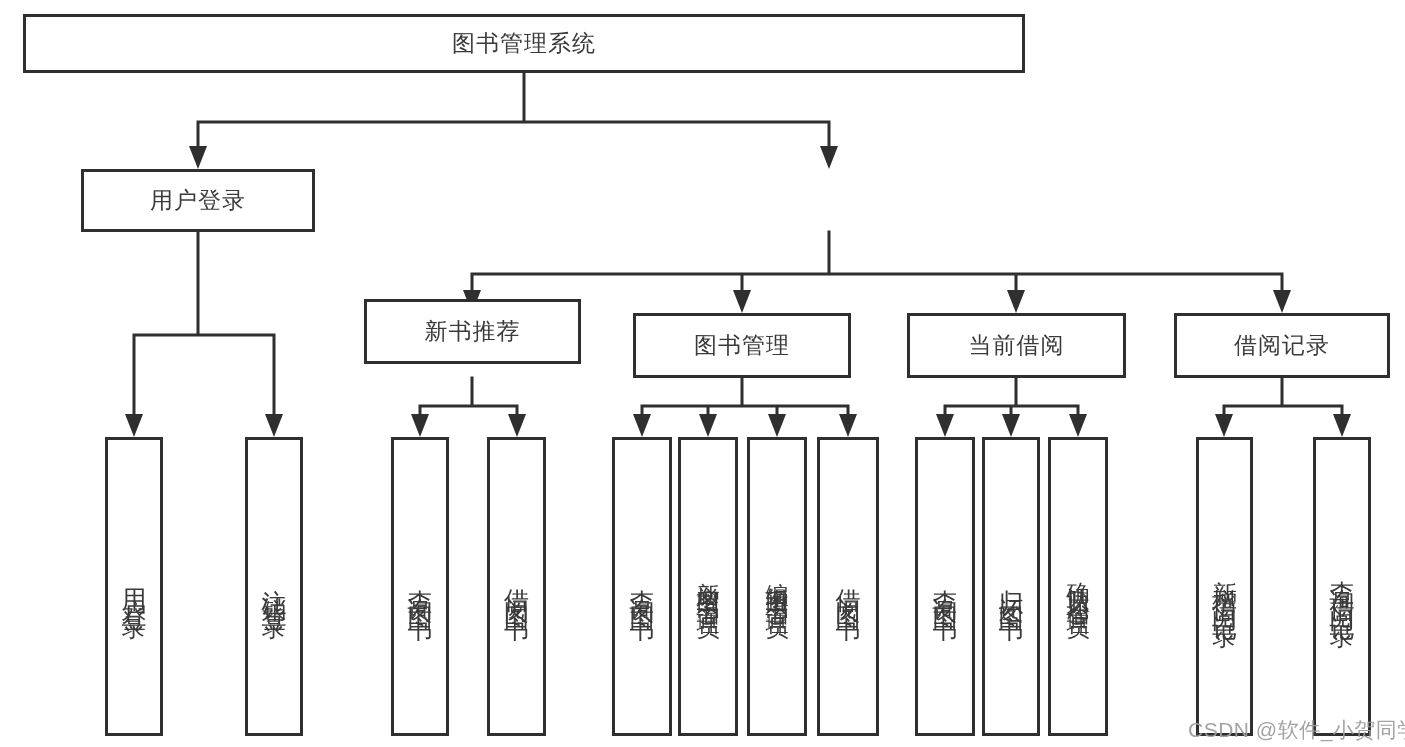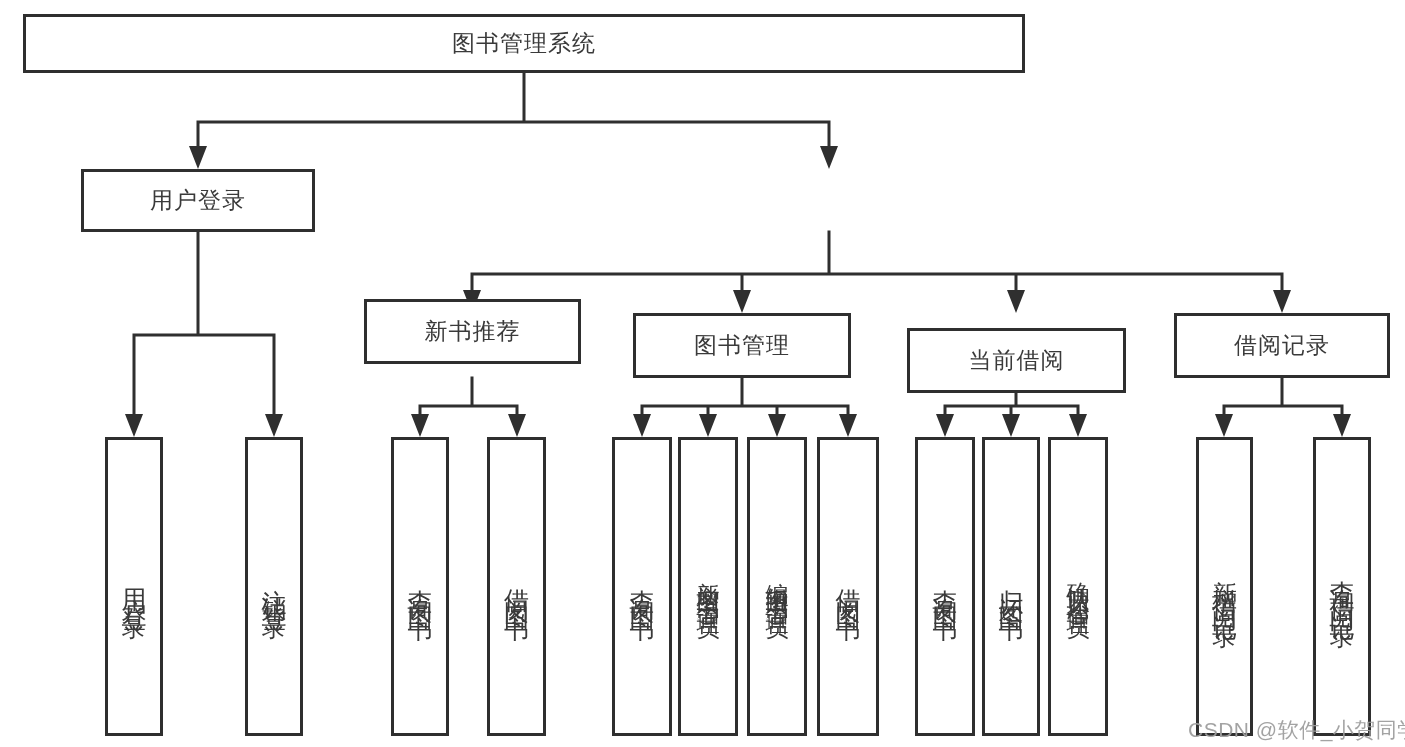--- a/index.html
+++ b/index.html
@@ -99,21 +99,21 @@
   <div class="box" style="left:81px; top:169px; width:234px; height:63px;">
     <span class="h-label">用户登录</span>
   </div>
 
   <div class="box" style="left:364px; top:299px; width:217px; height:65px;">
     <span class="h-label">新书推荐</span>
   </div>
   <div class="box" style="left:633px; top:313px; width:218px; height:65px;">
     <span class="h-label">图书管理</span>
   </div>
-  <div class="box" style="left:907px; top:313px; width:219px; height:65px;margin-top:15px;">
+  <div class="box" style="left:907px; top:313px; width:219px; height:65px;">
     <span class="h-label">当前借阅</span>
   </div>
   <div class="box" style="left:1174px; top:313px; width:216px; height:65px;">
     <span class="h-label">借阅记录</span>
   </div>
 
   <div class="box leaf" style="left:105px; width:58px;">
     <span class="v-label">用户登录</span>
   </div>
   <div class="box leaf" style="left:245px; width:58px;">

